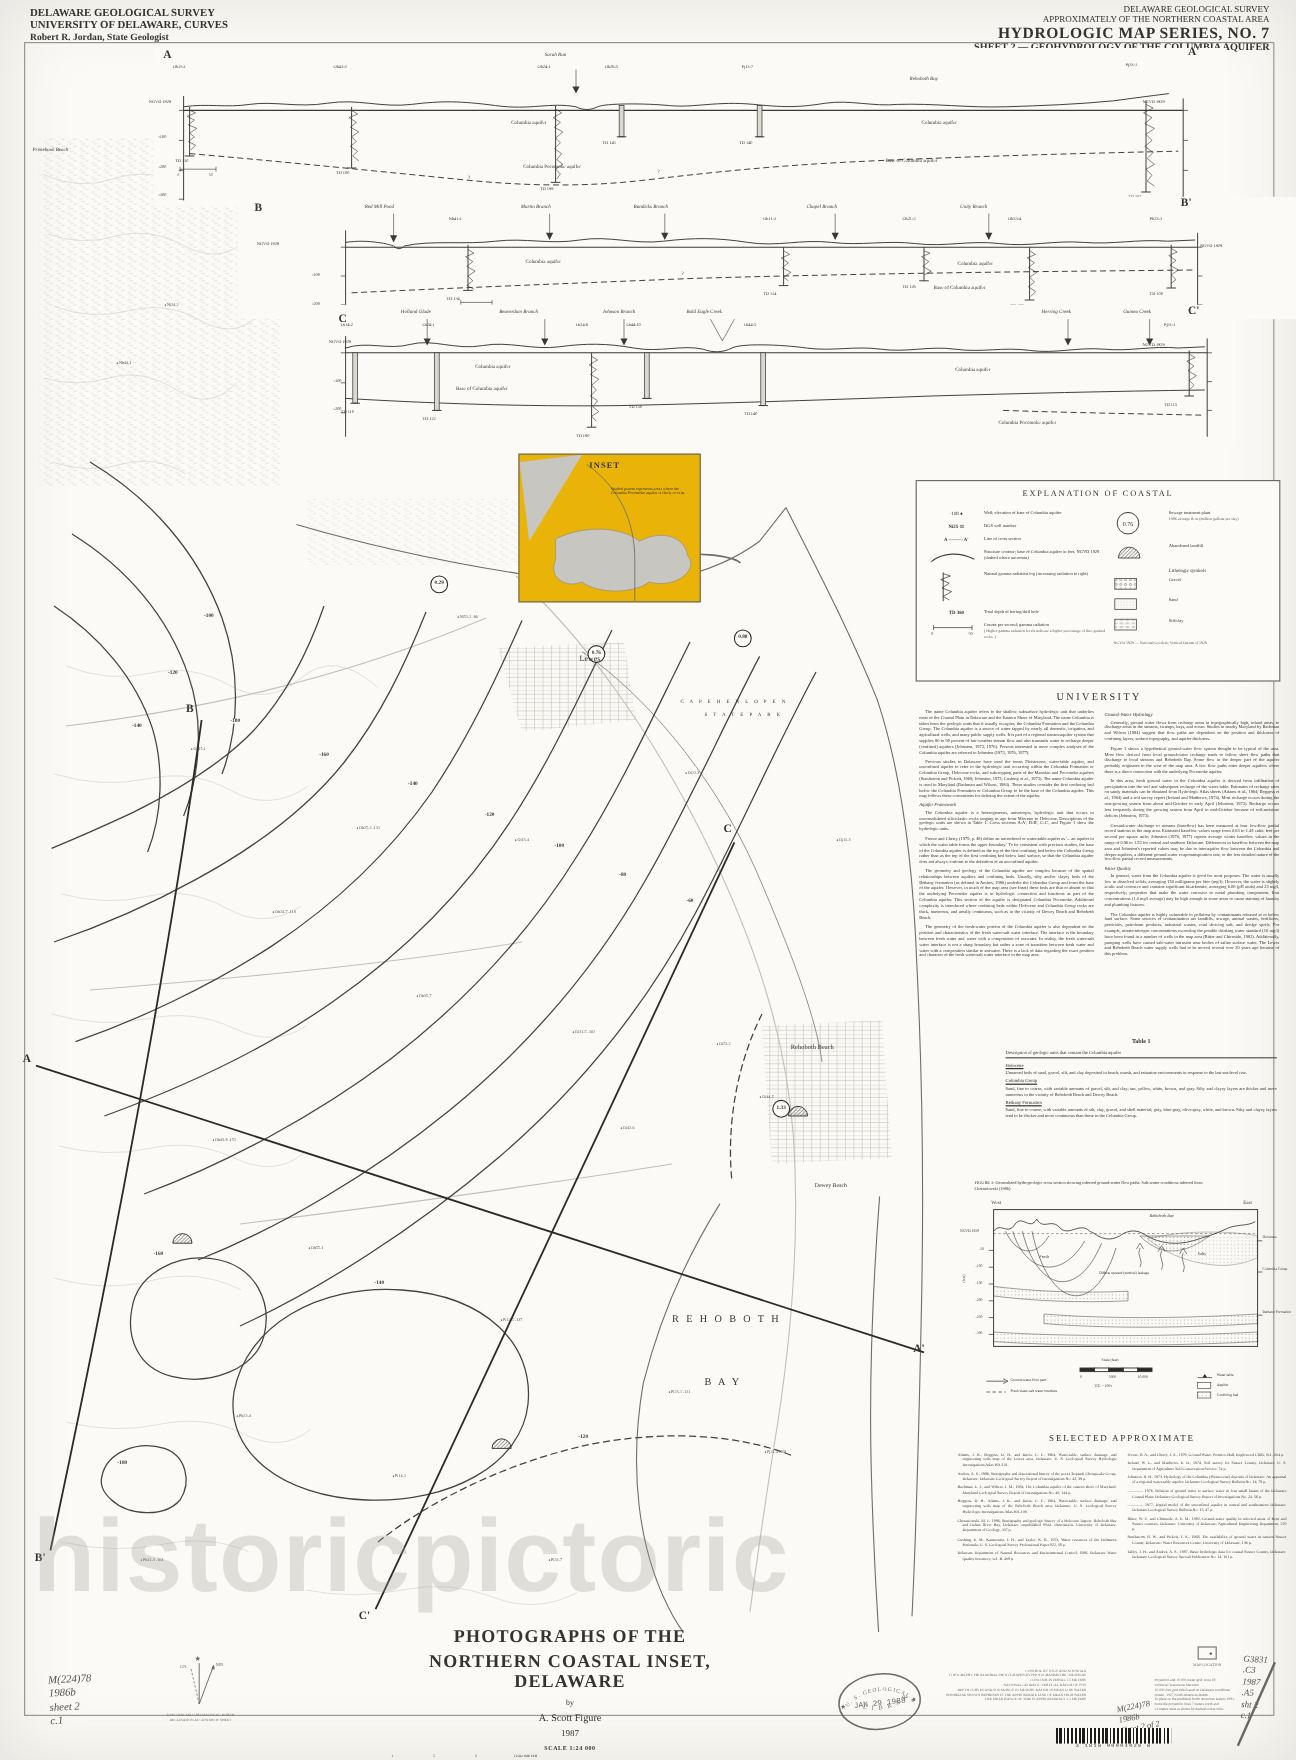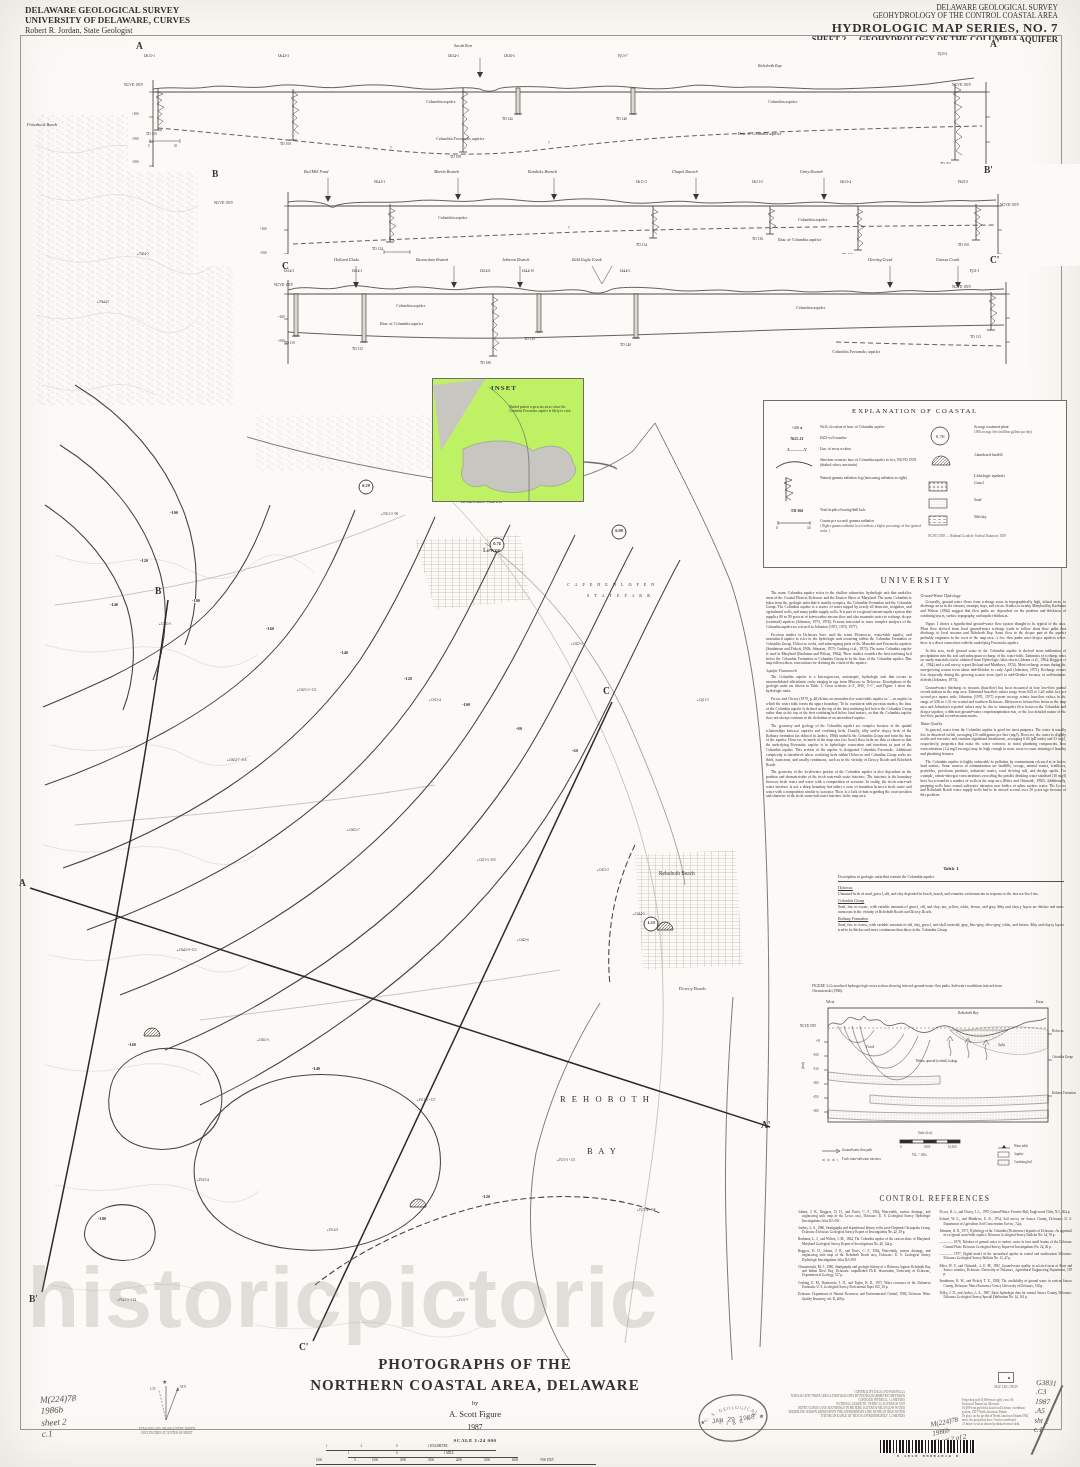--- a/index.html
+++ b/index.html
@@ -12,37 +12,37 @@
   .t3{font-size:3.1px;} .t35{font-size:3.6px;} .t4{font-size:4.2px;} .t45{font-size:4.8px;}
   .t5{font-size:5.4px;} .t6{font-size:6.6px;} .t7{font-size:8.5px;}
   .i{font-style:italic;} .sp{letter-spacing:2px;font-family:Liberation Serif, serif;}
   .end{font-size:9.5px;font-weight:bold;}
   .w{font-size:3.4px;color:#454440;} .w::before{content:"● ";font-size:2.6px;}
   .cl{font-size:4.4px;font-weight:bold;background:#fbfaf6;padding:0 1px;}
   .stp{font-size:4.4px;font-weight:bold;text-align:center;}
   .rot{writing-mode:vertical-rl;transform:rotate(180deg);}
   
   .hdr-l{position:absolute;left:25px;top:5px;font-weight:bold;font-size:9px;line-height:1.15;}
-  .hdr-l .sub{font-weight:normal;font-size:8px;}
+  .hdr-l .sub{font-weight:bold;font-size:8px;}
   .hdr-r{position:absolute;right:22px;top:4px;text-align:right;line-height:1.12;}
   .hdr-r .s1{font-size:7.5px;} .s2{font-size:7.5px;}
   .hdr-r .s3{font-size:13px;font-weight:bold;letter-spacing:.5px;}
   .hdr-r .s4{font-size:8.5px;font-weight:bold;}
   .neat{position:absolute;left:20px;top:35px;width:1042px;height:1395px;border:.8px solid #9a978f;}
   
   .panel{position:absolute;background:#fbfaf6;}
   .xsA{left:128px;top:40px;width:894px;height:132px;}
   .xsB{left:198px;top:164px;width:888px;height:102px;}
   .xsC{left:276px;top:254px;width:754px;height:116px;}
   svg{display:block;}
   .ink{stroke:#3a3834;fill:none;}
   
   .mapwrap{position:absolute;left:15px;top:85px;width:790px;height:1275px;}
   
-  .inset{position:absolute;left:432px;top:378px;width:152px;height:124px;background:#bef264;border:1px solid #6f6d68;}
+  .inset{position:absolute;left:432px;top:378px;width:152px;height:124px;background:#eab308;border:1px solid #6f6d68;}
   .inset-title{position:absolute;left:58px;top:5px;font-size:7px;font-weight:bold;letter-spacing:1px;}
   .inset-note{position:absolute;left:76px;top:26px;width:70px;font-size:3.4px;line-height:1.3;}
   
   .legend{position:absolute;left:763px;top:400px;width:304px;height:168px;background:#fcfbf7;border:1px solid #6f6d68;}
   .lg-title{position:absolute;left:0;right:0;top:6px;text-align:center;font-size:7px;letter-spacing:1.5px;}
   .lg-col{position:absolute;top:24px;}
   .lg-l{left:10px;width:148px;} .lg-r{left:164px;width:134px;}
   .lg-row{display:flex;align-items:flex-start;margin-bottom:6px;}
   .lg-sym{width:46px;flex:none;text-align:center;font-size:4px;}
   .lg-lab{flex:1;font-size:3.7px;line-height:1.3;}
@@ -118,21 +118,21 @@
 
 <div class="sheet">
 
   <div class="hdr-l">
     <div>DELAWARE GEOLOGICAL SURVEY</div>
     <div>UNIVERSITY OF DELAWARE, CURVES</div>
     <div class="sub">Robert R. Jordan, State Geologist</div>
   </div>
   <div class="hdr-r">
     <div class="s1">DELAWARE GEOLOGICAL SURVEY</div>
-    <div class="s2">GEOHYDROLOGY OF THE CONTROL COASTAL AREA</div>
+    <div class="s2">APPROXIMATELY OF THE NORTHERN COASTAL AREA</div>
     <div class="s3">HYDROLOGIC MAP SERIES, NO. 7</div>
     <div class="s4">SHEET 2 — GEOHYDROLOGY OF THE COLUMBIA AQUIFER</div>
   </div>
 
   <div class="neat"></div>
 
   <div class="mapwrap">
     <svg width="790" height="1275" viewBox="0 0 790 1275">
       <defs>
         <pattern id="urb" width="7" height="7" patternUnits="userSpaceOnUse">
@@ -716,21 +716,21 @@
         <span class="lbl t3" style="left: 112px; top: 154px;">V.E. ~ 100x</span>
         <span class="lbl t3" style="left: 42px; top: 149px;">Ground-water flow path</span>
         <span class="lbl t3" style="left: 42px; top: 158px;">Fresh water-salt water interface</span>
         <span class="lbl t3" style="left: 214px; top: 145px;">Water table</span>
         <span class="lbl t3" style="left: 214px; top: 153px;">Aquifer</span>
         <span class="lbl t3" style="left: 214px; top: 161px;">Confining bed</span>
       </div>
   </div>
 
   <div class="refs">
-    <div class="refs-title">CONTROL REFERENCES</div>
+    <div class="refs-title">SELECTED APPROXIMATE</div>
     <div class="cols">
       <div class="rcol">
           <p class="li-p">Adams, J. K., Boggess, D. H., and Davis, C. F., 1964, Water-table, surface drainage, and engineering soils map of the Lewes area, Delaware: U. S. Geological Survey Hydrologic Investigations Atlas HA-101.</p>
           <p class="li-p">Andres, A. S., 1986, Stratigraphy and depositional history of the post-Choptank Chesapeake Group, Delaware: Delaware Geological Survey Report of Investigations No. 42, 39 p.</p>
           <p class="li-p">Bachman, L. J., and Wilson, J. M., 1984, The Columbia aquifer of the eastern shore of Maryland: Maryland Geological Survey Report of Investigations No. 40, 144 p.</p>
           <p class="li-p">Boggess, D. H., Adams, J. K., and Davis, C. F., 1964, Water-table, surface drainage, and engineering soils map of the Rehoboth Beach area, Delaware: U. S. Geological Survey Hydrologic Investigations Atlas HA-109.</p>
           <p class="li-p">Chrzastowski, M. J., 1986, Stratigraphy and geologic history of a Holocene lagoon: Rehoboth Bay and Indian River Bay, Delaware: unpublished Ph.D. dissertation, University of Delaware, Department of Geology, 337 p.</p>
           <p class="li-p">Cushing, E. M., Kantrowitz, I. H., and Taylor, K. R., 1973, Water resources of the Delmarva Peninsula: U. S. Geological Survey Professional Paper 822, 58 p.</p>
           <p class="li-p">Delaware Department of Natural Resources and Environmental Control, 1986, Delaware Water Quality Inventory, vol. B, 408 p.</p>
         </div>
@@ -742,21 +742,21 @@
           <p class="li-p">———— 1977, Digital model of the unconfined aquifer in central and southeastern Delaware: Delaware Geological Survey Bulletin No. 15, 47 p.</p>
           <p class="li-p">Ritter, W. F., and Chirnside, A. E. M., 1982, Ground-water quality in selected areas of Kent and Sussex counties, Delaware: University of Delaware, Agricultural Engineering Department, 229 p.</p>
           <p class="li-p">Sundstrom, R. W., and Pickett, T. E., 1968, The availability of ground water in eastern Sussex County, Delaware: Water Resources Center, University of Delaware, 136 p.</p>
           <p class="li-p">Talley, J. H., and Andres, A. S., 1987, Basic hydrologic data for coastal Sussex County, Delaware: Delaware Geological Survey Special Publication No. 14, 101 p.</p>
         </div>
     </div>
   </div>
 
   <div class="titleblock">
     <div class="tb1">PHOTOGRAPHS OF THE</div>
-    <div class="tb2">NORTHERN COASTAL AREA, DELAWARE</div>
+    <div class="tb2">NORTHERN COASTAL INSET, DELAWARE</div>
     <div class="tbby">by</div>
     <div class="tbauthor">A. Scott Figure</div>
     <div class="tbyear">1987</div>
     <div class="tbscale">SCALE  1:24 000</div>
     <div class="bars">
       <div class="sbar" style="left:16px;top:5px;width:170px;"></div>
       <div class="sbar" style="left:38px;top:12px;width:170px;"></div>
       <div class="sbar" style="left:6px;top:19px;width:280px;"></div>
       <div class="ov">
           <span class="lbl t3" style="left: 16px; top: 0px;">1</span>

